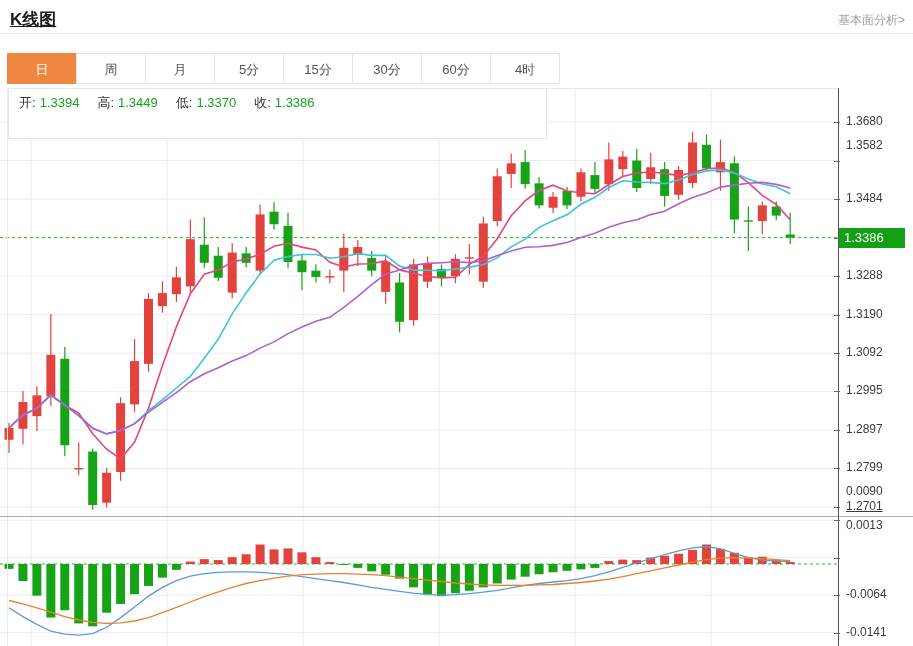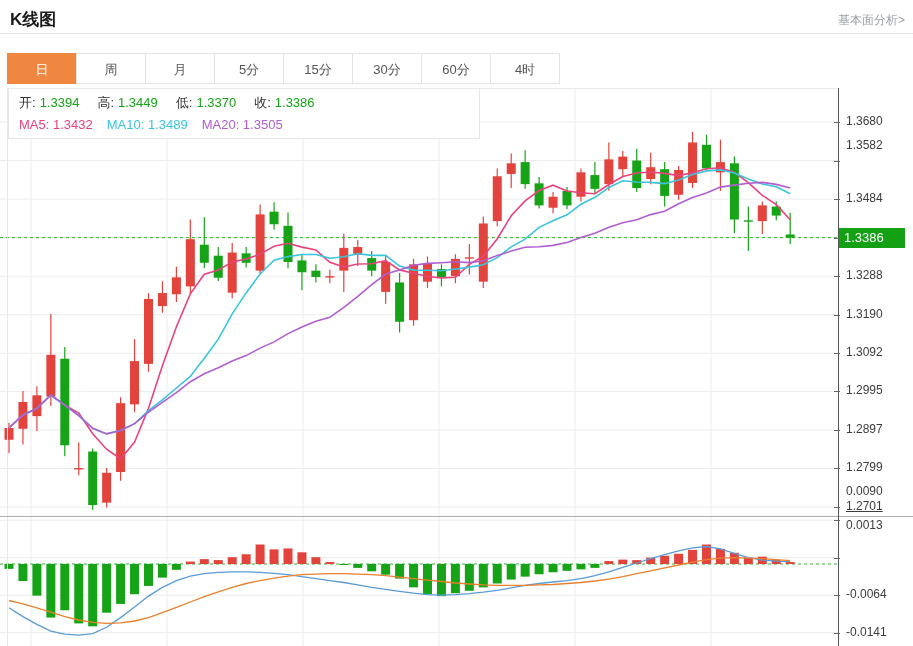--- a/index.html
+++ b/index.html
@@ -1,32 +1,32 @@
 <!DOCTYPE html>
 <html><head>
 <meta charset="utf-8">
 <style>
   html,body{margin:0;padding:0;background:#fff;}
   #app{position:relative;width:913px;height:646px;background:#fff;overflow:hidden;
        font-family:"Liberation Sans","DejaVu Sans",sans-serif;}
-  .page-title{position:absolute;left:10px;top:8px;font-size:17px;font-weight:bold;color:#1a1a1a;}
+  .page-title{position:absolute;left:10px;top:8px;font-size:17px;font-weight:bold;color:#1a1a1a;text-decoration:underline;}
   .top-link{position:absolute;right:8px;top:12px;font-size:12px;color:#9aa0a6;cursor:pointer;text-decoration:none;}
   .header-divider{position:absolute;left:0;top:33px;width:913px;height:1px;background:#e8e8e8;}
   .tabbar{position:absolute;left:8px;top:53px;display:flex;}
   .tab{width:70px;height:31px;line-height:31px;text-align:center;font-size:13px;color:#555;
        background:#fff;border:1px solid #e3e3e3;margin-left:-1px;cursor:pointer;box-sizing:border-box;}
   .tab.active{background:#ef8740;border-color:#ef8740;color:#fff;}
   .chart-border-top{position:absolute;left:7px;top:88px;width:831px;height:1px;background:#e9e9e9;}
   .chart-border-left{position:absolute;left:7px;top:88px;width:1px;height:558px;background:#e9e9e9;}
   .panel-sep{position:absolute;left:0;top:516px;width:913px;height:1px;background:#adadad;}
   .axis-line{position:absolute;left:838px;top:88px;width:1px;height:558px;background:#555;}
   svg.chart{position:absolute;left:0;}
   #main-svg{top:88px;}
   #macd-svg{top:517px;}
-  .legend-box{position:absolute;left:8px;top:89px;width:472px;height:50px;background:#fff;
+  .legend-box{position:absolute;left:8px;top:89px;width:539px;height:50px;background:#fff;
               border:1px solid #e6e6e6;border-top:none;box-sizing:border-box;z-index:5;font-size:13px;}
   .legend-row{margin:5px 0 0 10px;white-space:nowrap;}
   .legend-row span{margin-right:4px;}
   .legend-row .pair{margin-right:14px;display:inline-block;}
   .lbl{color:#333;}
   .axis-label{position:absolute;left:846px;font-size:12px;color:#3c3c3c;z-index:4;}
   .tick{position:absolute;left:834px;width:6px;height:1px;background:#666;z-index:4;}
   .price-tag{position:absolute;left:839px;width:66px;height:20px;line-height:20px;background:#14a014;
              color:#fff;font-size:13px;padding-left:5px;box-sizing:border-box;z-index:6;}
   .macd-legend{position:absolute;left:18px;top:521px;font-size:13px;z-index:5;white-space:nowrap;}
@@ -261,21 +261,20 @@
       <polyline points="9.0,83.5 22.9,86.9 36.9,90.8 50.8,95.2 64.8,99.6 78.8,103.0 92.7,105.4 106.6,106.4 120.6,105.9 134.6,104.0 148.5,100.6 162.4,95.7 176.4,90.3 190.3,85.0 204.3,79.6 218.3,74.8 232.2,70.4 246.1,66.5 260.1,63.6 274.1,61.1 288.0,59.2 301.9,57.7 315.9,57.2 329.8,56.7 343.8,56.7 357.8,57.2 371.7,57.7 385.6,58.7 399.6,60.1 413.5,61.6 427.5,63.1 441.4,64.5 455.4,66.0 469.3,67.0 483.3,67.9 497.3,68.4 511.2,68.4 525.1,68.4 539.1,67.9 553.0,67.5 567.0,66.5 580.9,65.5 594.9,64.0 608.9,62.1 622.8,59.7 636.8,56.7 650.7,53.8 664.6,50.9 678.6,48.0 692.5,45.1 706.5,42.6 720.4,41.2 734.4,40.7 748.3,41.2 762.3,41.6 776.3,42.6 790.2,43.6" fill="none" stroke="#e8812d" stroke-width="1.3"></polyline>
     </svg>
 
   <div class="chart-border-top"></div>
   <div class="chart-border-left"></div>
   <div class="panel-sep"></div>
   <div class="axis-line"></div>
 
   <div class="legend-box">
     <div class="legend-row" id="ohlc-row"><span class="pair"><span class="lbl">开:</span><span style="color: rgb(23, 163, 23);">1.3394</span></span><span class="pair"><span class="lbl">高:</span><span style="color: rgb(23, 163, 23);">1.3449</span></span><span class="pair"><span class="lbl">低:</span><span style="color: rgb(23, 163, 23);">1.3370</span></span><span class="pair"><span class="lbl">收:</span><span style="color: rgb(23, 163, 23);">1.3386</span></span></div>
-    <div class="legend-row" id="ma-row"><span class="pair" style="color: rgb(232, 67, 126);">MA5: 1.3432</span><span class="pair" style="color: rgb(59, 196, 218);">MA10: 1.3489</span><span class="pair" style="color: rgb(176, 95, 208);">MA20: 1.3505</span></div>
   </div>
 
 
   <div id="axis-labels">
       <div class="tick" style="top: 122px;"></div>
       <div class="axis-label" style="top: 114px;">1.3680</div>
       <div class="tick" style="top: 161px;"></div>
       <div class="axis-label" style="top: 138px;">1.3582</div>
       <div class="tick" style="top: 199px;"></div>
       <div class="axis-label" style="top: 191px;">1.3484</div>

